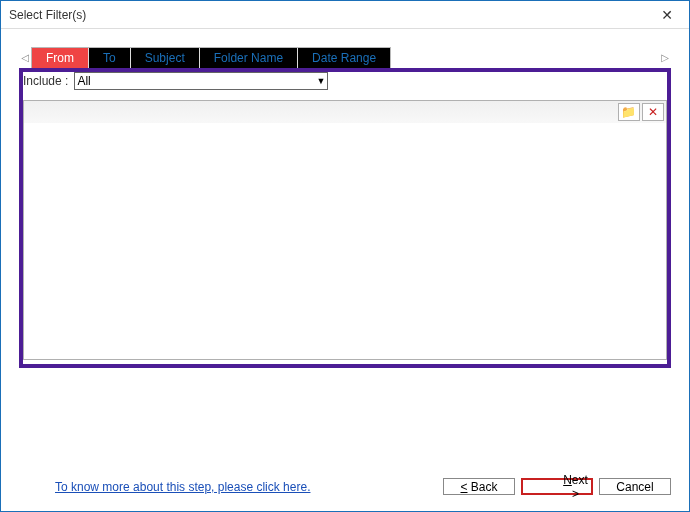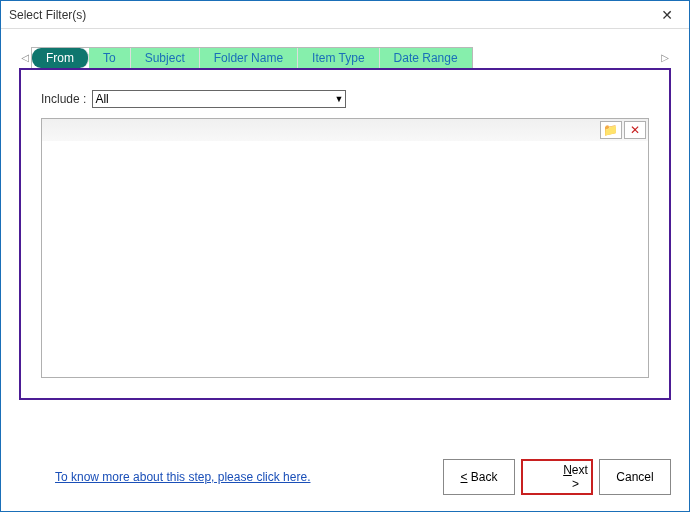--- a/index.html
+++ b/index.html
@@ -5,56 +5,55 @@
     * { box-sizing: border-box; margin: 0; padding: 0; }
     body { font-family: "Segoe UI", Tahoma, sans-serif; font-size: 12px; background: #fff; width: 690px; height: 512px; border: 1px solid #1a6fb8; position: relative; }
     .title-bar { height: 28px; background: #fff; display: flex; align-items: center; padding: 0 8px; border-bottom: 1px solid #ddd; gap: 16px; }
     .title-text { flex: 1; font-size: 12px; color: #333; }
     .close-x { width: 28px; height: 28px; display: flex; align-items: center; justify-content: center; cursor: pointer; font-size: 14px; color: #333; }
     .content { padding: 18px 18px 0 18px; }
     .instruction { font-weight: bold; font-size: 12px; color: #222; margin: 12px 0 26px 4px; }
     .tab-row { display: flex; align-items: center; }
     .tab-scroll { width: 12px; height: 20px; display: flex; align-items: center; justify-content: center; color: #888; font-size: 10px; cursor: pointer; }
     .tabs { display: flex; border: 1px solid #b8b8b8; border-bottom: none; }
-    .tab { padding: 3px 14px; font-size: 12px; color: #1a6fb8; background: #86efac; cursor: pointer; border-right: 1px solid #ddd; }
+    .tab { padding: 3px 14px; font-size: 12px; color: #1a6fb8; background: #000000; cursor: pointer; border-right: 1px solid #ddd; }
     .tab:last-child { border-right: none; }
-    .tab.active { background: #0f766e; color: #fff; border-radius: 9px; }
-    .tab-panel { border: 2px solid #4c1d95; padding: 20px; min-height: 300px; position: relative; }
+    .tab.active { background: #ef4444; color: #fff; }
+    .tab-panel { border: 4px solid #4c1d95; padding: 0; min-height: 300px; position: relative; }
     .include-row { display: flex; align-items: center; gap: 6px; margin-bottom: 10px; }
     .include-label { font-size: 12px; color: #333; }
     .include-select { width: 254px; border: 1px solid #666; font-size: 12px; padding: 1px 2px; display: flex; justify-content: space-between; align-items: center; background: #fff; cursor: pointer; text-align: center; }
     .include-select .caret { font-size: 9px; }
     .list-box { border: 1px solid #b0b0b0; height: 260px; background: linear-gradient(#f0f0f0, #f8f8f8 22px, #fff 22px); position: relative; }
     .list-toolbar { position: absolute; top: 2px; right: 2px; display: flex; gap: 2px; }
     .toolbar-btn { width: 22px; height: 18px; border: 1px solid #b0b0b0; background: #fff; display: flex; align-items: center; justify-content: center; cursor: pointer; font-size: 12px; }
     .footer { position: absolute; bottom: 16px; left: 30px; right: 18px; display: flex; align-items: center; }
     .help-link { color: #1a4fb8; text-decoration: underline; font-size: 12px; margin-left: 24px; cursor: pointer; }
     .buttons { margin-left: auto; display: flex; gap: 6px; }
-    .btn { width: 72px; height: 36px; border: 1px solid #888; background: #fff; font-size: 12px; cursor: pointer; display: flex; align-items: center; justify-content: center; }
+    .btn { width: 72px; height: 17px; border: 1px solid #888; background: #fff; font-size: 12px; cursor: pointer; display: flex; align-items: center; justify-content: center; }
     .btn.highlight { border: 2px solid #c82020; padding-left: 37px; }
     .underline-first::first-letter { text-decoration: underline; }
   </style>
 </head>
 <body>
 
 <div class="title-bar">
   <span class="title-text">Select Filter(s)</span>
   <div class="close-x">✕</div>
 </div>
 
 <div class="content">
 
   <div class="tab-row">
     <div class="tab-scroll">◁</div>
     <div class="tabs">
       <div class="tab active">From</div>
       <div class="tab">To</div>
       <div class="tab">Subject</div>
       <div class="tab">Folder Name</div>
-      <div class="tab">Item Type</div>
       <div class="tab">Date Range</div>
     </div>
     <div class="tab-scroll" style="margin-left:auto">▷</div>
   </div>
 
   <div class="tab-panel">
     <div class="include-row">
       <span class="include-label">Include :</span>
       <div class="include-select">
         <span>All</span>

